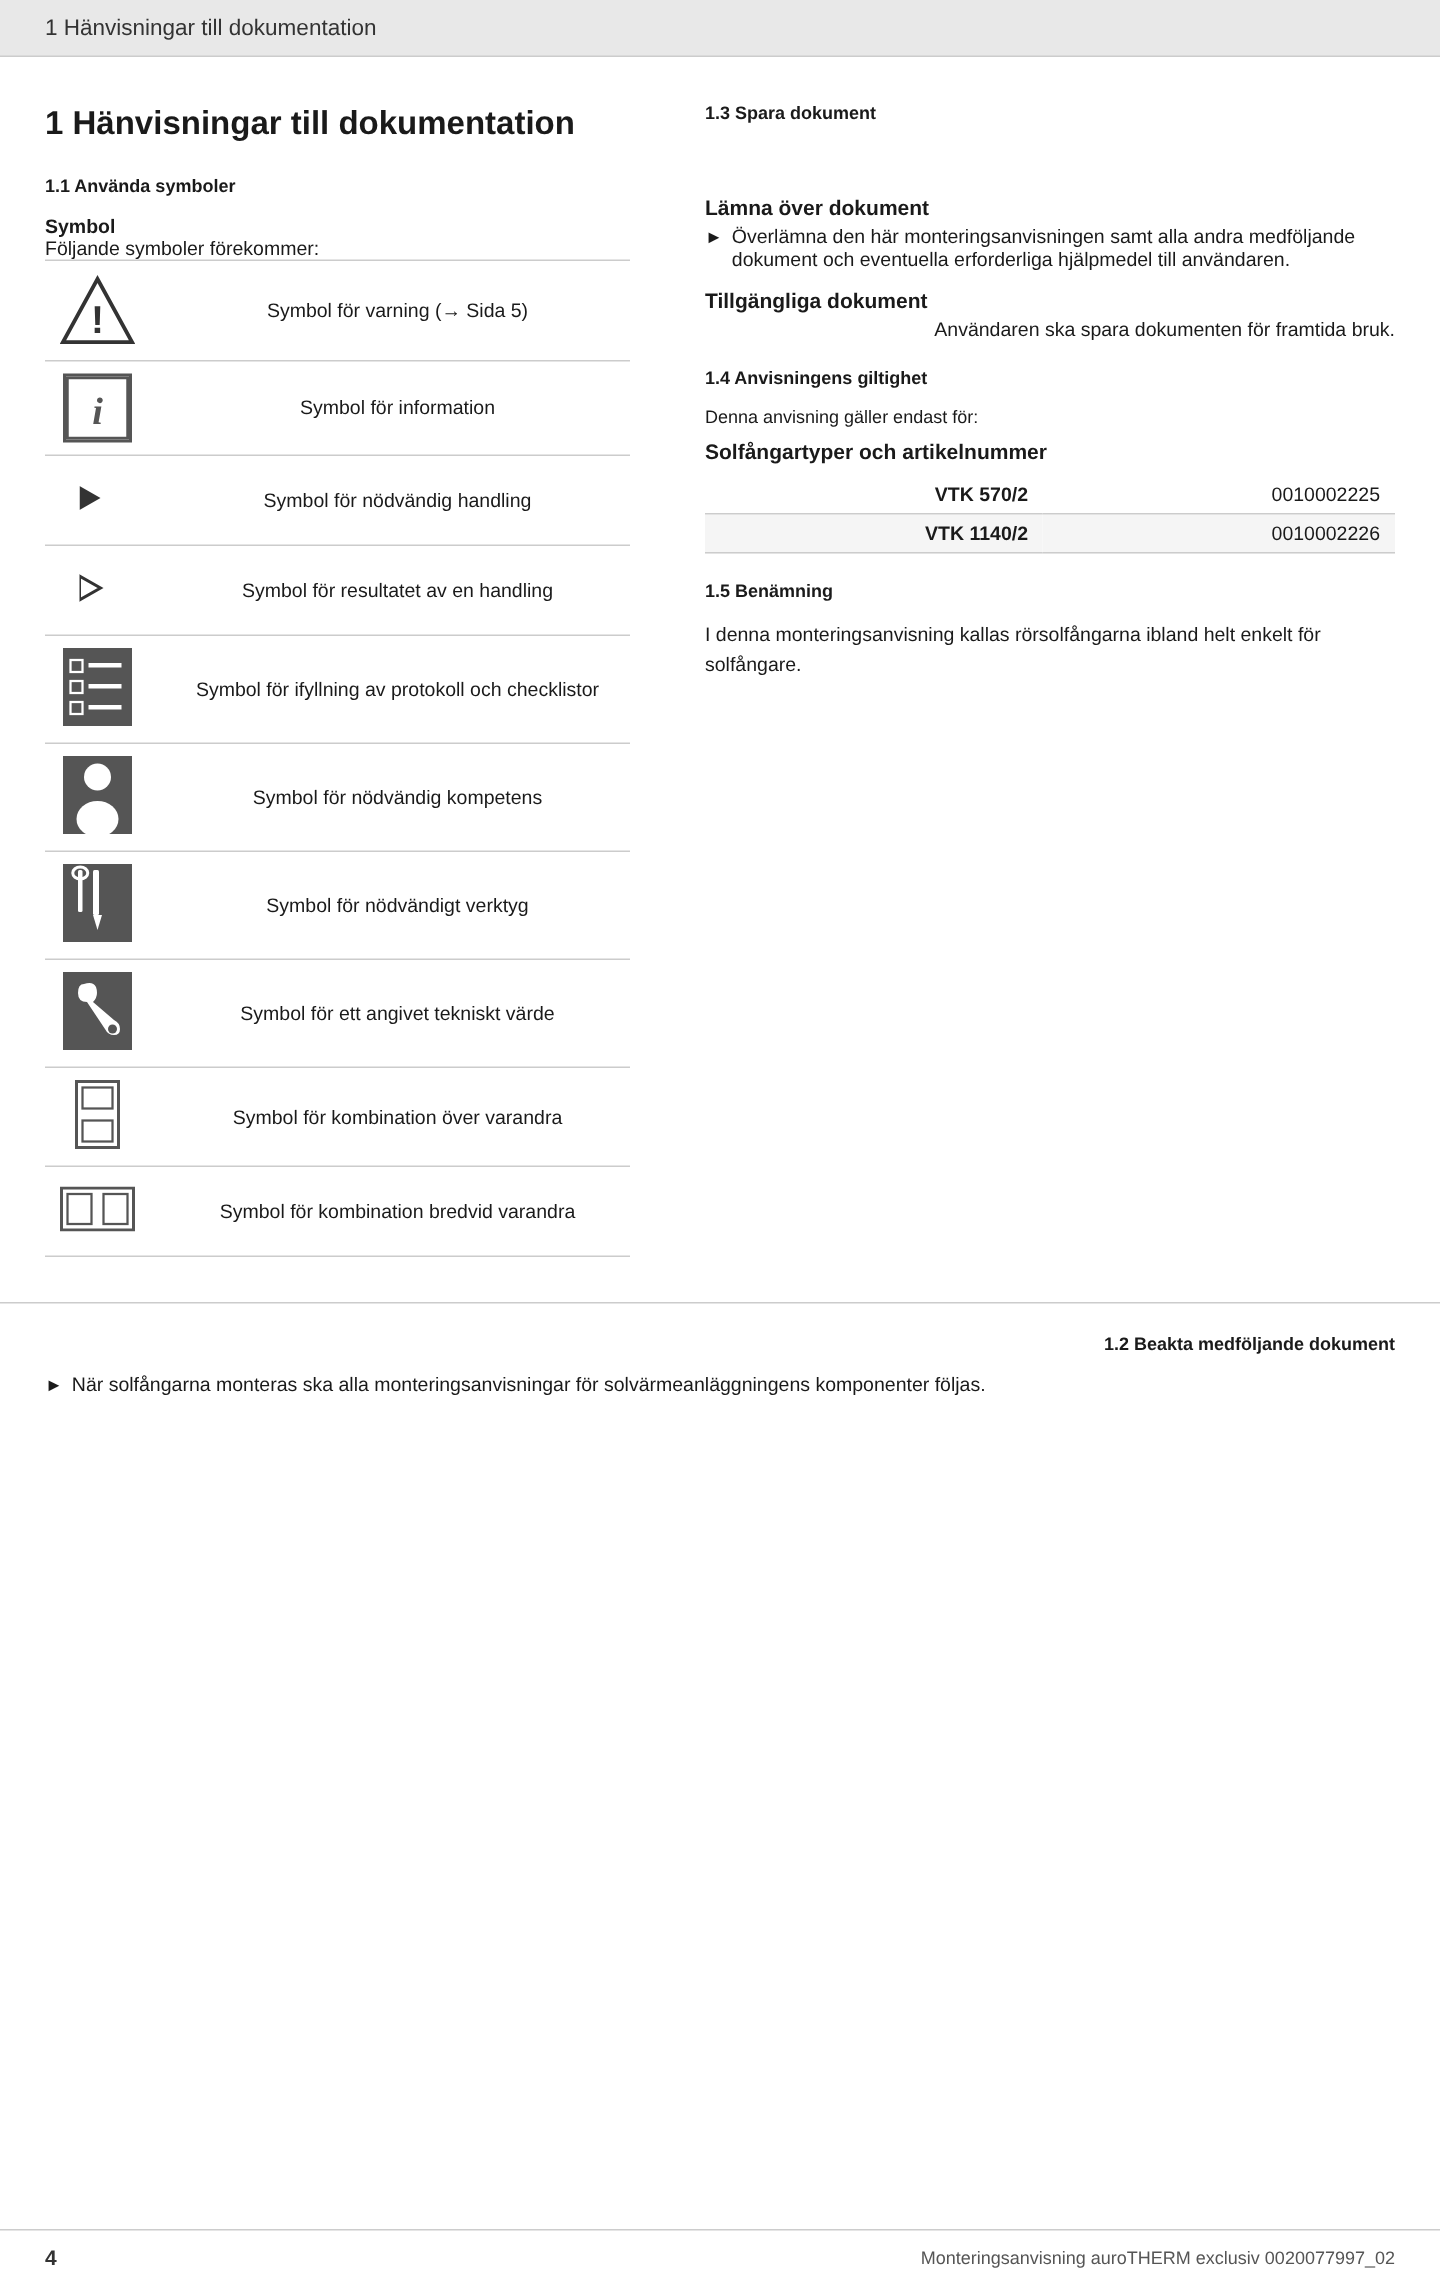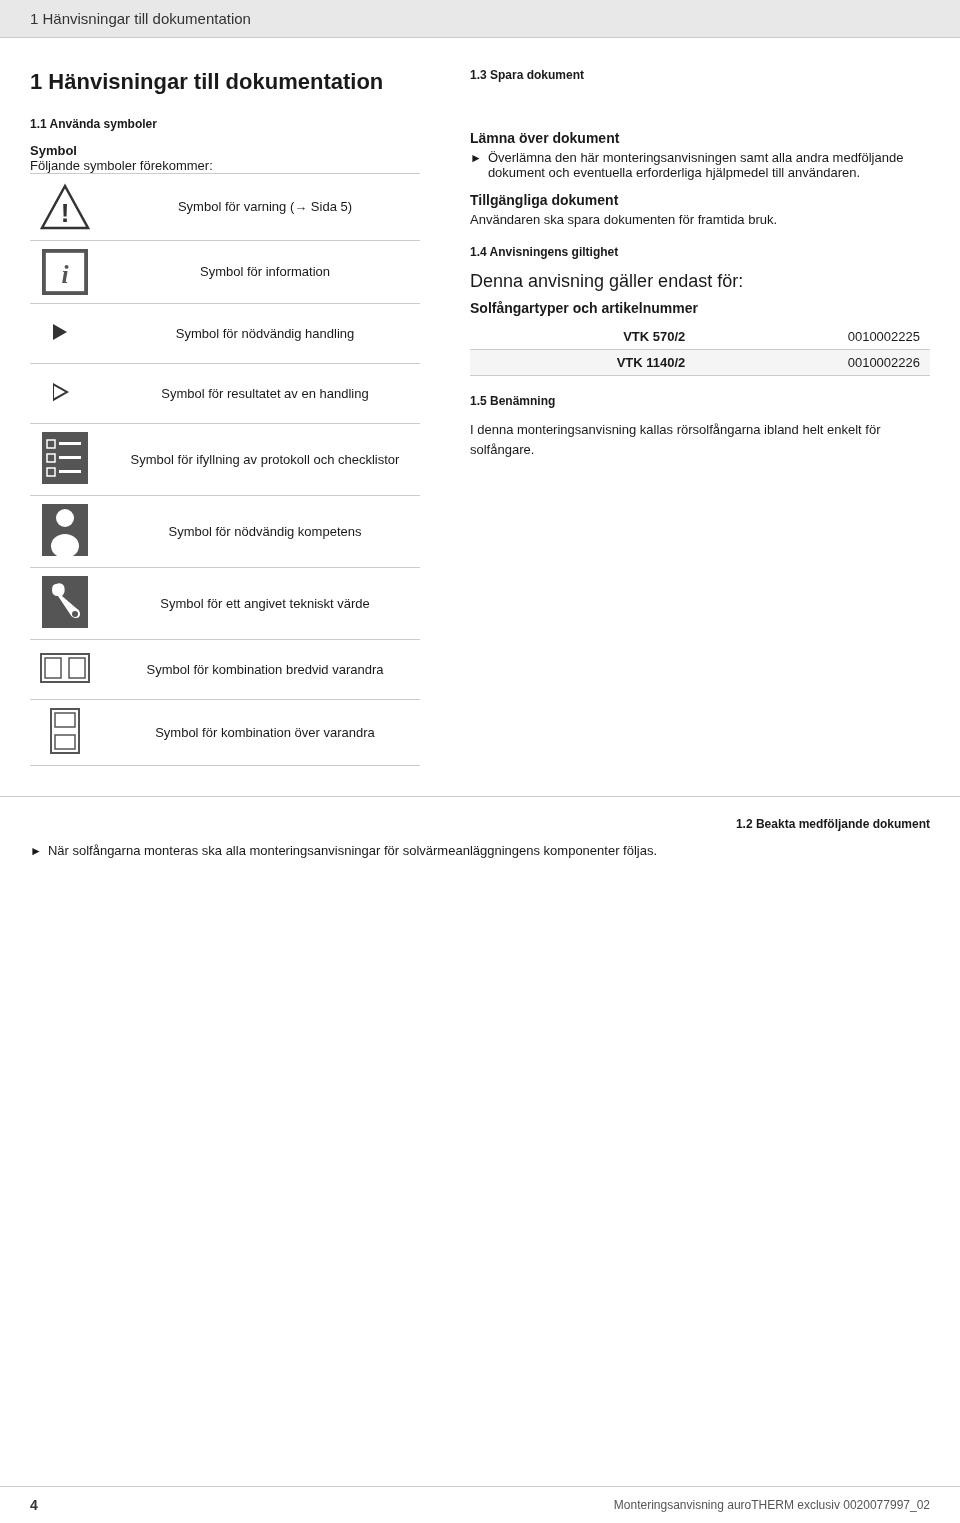--- a/index.html
+++ b/index.html
@@ -171,20 +171,21 @@
       color: #555;
     }
     .footer-page-num {
       font-size: 14px;
       font-weight: bold;
       color: #333;
     }
     .sub-label {
       font-size: 13px;
       color: #1a1a1a;
+      text-align: right;
     }
   </style>
 </head>
 <body>
 
 <div class="page">
 
   <div class="page-header">
     <span>1 Hänvisningar till dokumentation</span>
   </div>
@@ -286,64 +287,82 @@
                 <circle cx="23" cy="14" r="9" fill="#fff"></circle>
                 <ellipse cx="23" cy="42" rx="14" ry="12" fill="#fff"></ellipse>
               </svg>
             </div>
           </div>
           <div class="symbol-label">
             <span>Symbol för nödvändig kompetens</span>
           </div>
         </div>
 
-
         <div class="symbol-row">
           <div class="symbol-icon">
             <div>
               <svg width="46" height="52" viewBox="0 0 46 52">
                 <rect x="0" y="0" width="46" height="52" fill="#555"></rect>
 
+                <rect x="20" y="4" width="4" height="30" rx="1" fill="#fff"></rect>
+                <polygon points="20,34 26,34 23,44" fill="#fff"></polygon>
+
+                <rect x="10" y="4" width="3" height="28" rx="1" fill="#fff"></rect>
+                <ellipse cx="11.5" cy="6" rx="5" ry="4" fill="none" stroke="#fff" stroke-width="2"></ellipse>
+              </svg>
+            </div>
+          </div>
+          <div class="symbol-label">
+            <span>Symbol för nödvändigt verktyg</span>
+          </div>
+        </div>
+
+        <div class="symbol-row">
+          <div class="symbol-icon">
+            <div>
+              <svg width="46" height="52" viewBox="0 0 46 52">
+                <rect x="0" y="0" width="46" height="52" fill="#555"></rect>
+
                 <path d="M14 8 Q10 8 10 14 Q10 20 16 20 L28 38 Q30 42 34 42 Q38 42 38 38 Q38 34 34 32 L20 20 Q24 16 22 10 Q20 6 14 8 Z" fill="#fff" stroke="none"></path>
                 <circle cx="33" cy="38" r="3" fill="#555"></circle>
               </svg>
             </div>
           </div>
           <div class="symbol-label">
             <span>Symbol för ett angivet tekniskt värde</span>
+          </div>
+        </div>
+
+        <div class="symbol-row">
+          <div class="symbol-icon">
+            <div>
+              <svg width="30" height="46" viewBox="0 0 30 46">
+                <rect x="1" y="1" width="28" height="44" fill="none" stroke="#555" stroke-width="2"></rect>
+                <rect x="5" y="5" width="20" height="14" fill="none" stroke="#555" stroke-width="1.5"></rect>
+                <rect x="5" y="27" width="20" height="14" fill="none" stroke="#555" stroke-width="1.5"></rect>
+              </svg>
+            </div>
+          </div>
+          <div class="symbol-label">
+            <span>Symbol för kombination över varandra</span>
           </div>
         </div>
 
         <div class="symbol-row">
           <div class="symbol-icon">
             <div>
               <svg width="50" height="30" viewBox="0 0 50 30">
                 <rect x="1" y="1" width="48" height="28" fill="none" stroke="#555" stroke-width="2"></rect>
                 <rect x="5" y="5" width="16" height="20" fill="none" stroke="#555" stroke-width="1.5"></rect>
                 <rect x="29" y="5" width="16" height="20" fill="none" stroke="#555" stroke-width="1.5"></rect>
               </svg>
             </div>
           </div>
           <div class="symbol-label">
             <span>Symbol för kombination bredvid varandra</span>
-          </div>
-        </div>
-
-        <div class="symbol-row">
-          <div class="symbol-icon">
-            <div>
-              <svg width="30" height="46" viewBox="0 0 30 46">
-                <rect x="1" y="1" width="28" height="44" fill="none" stroke="#555" stroke-width="2"></rect>
-                <rect x="5" y="5" width="20" height="14" fill="none" stroke="#555" stroke-width="1.5"></rect>
-                <rect x="5" y="27" width="20" height="14" fill="none" stroke="#555" stroke-width="1.5"></rect>
-              </svg>
-            </div>
-          </div>
-          <div class="symbol-label">
-            <span>Symbol för kombination över varandra</span>
           </div>
         </div>
 
       </div>
 
     </div>
 
     <div class="right-col">
 
       <div class="section-block">
@@ -359,21 +378,21 @@
 
         <div>
           <div class="section-label">Tillgängliga dokument</div>
           <div class="sub-label">Användaren ska spara dokumenten för framtida bruk.</div>
         </div>
       </div>
 
       <div class="section-block">
         <h2 class="subsection-title">1.4  Anvisningens giltighet</h2>
 
-        <div style="margin-bottom: 8px; font-size:18px;">Denna anvisning gäller endast för:</div>
+        <div style="margin-bottom: 8px; font-size:12px;">Denna anvisning gäller endast för:</div>
 
         <div class="section-label" style="margin-bottom:6px;">Solfångartyper och artikelnummer</div>
 
         <table class="article-table">
           <tbody id="article-table-body">
           <tr>
                 <td style="font-weight: bold;">VTK 570/2</td>
                 <td>0010002225</td>
               </tr>
               <tr>

